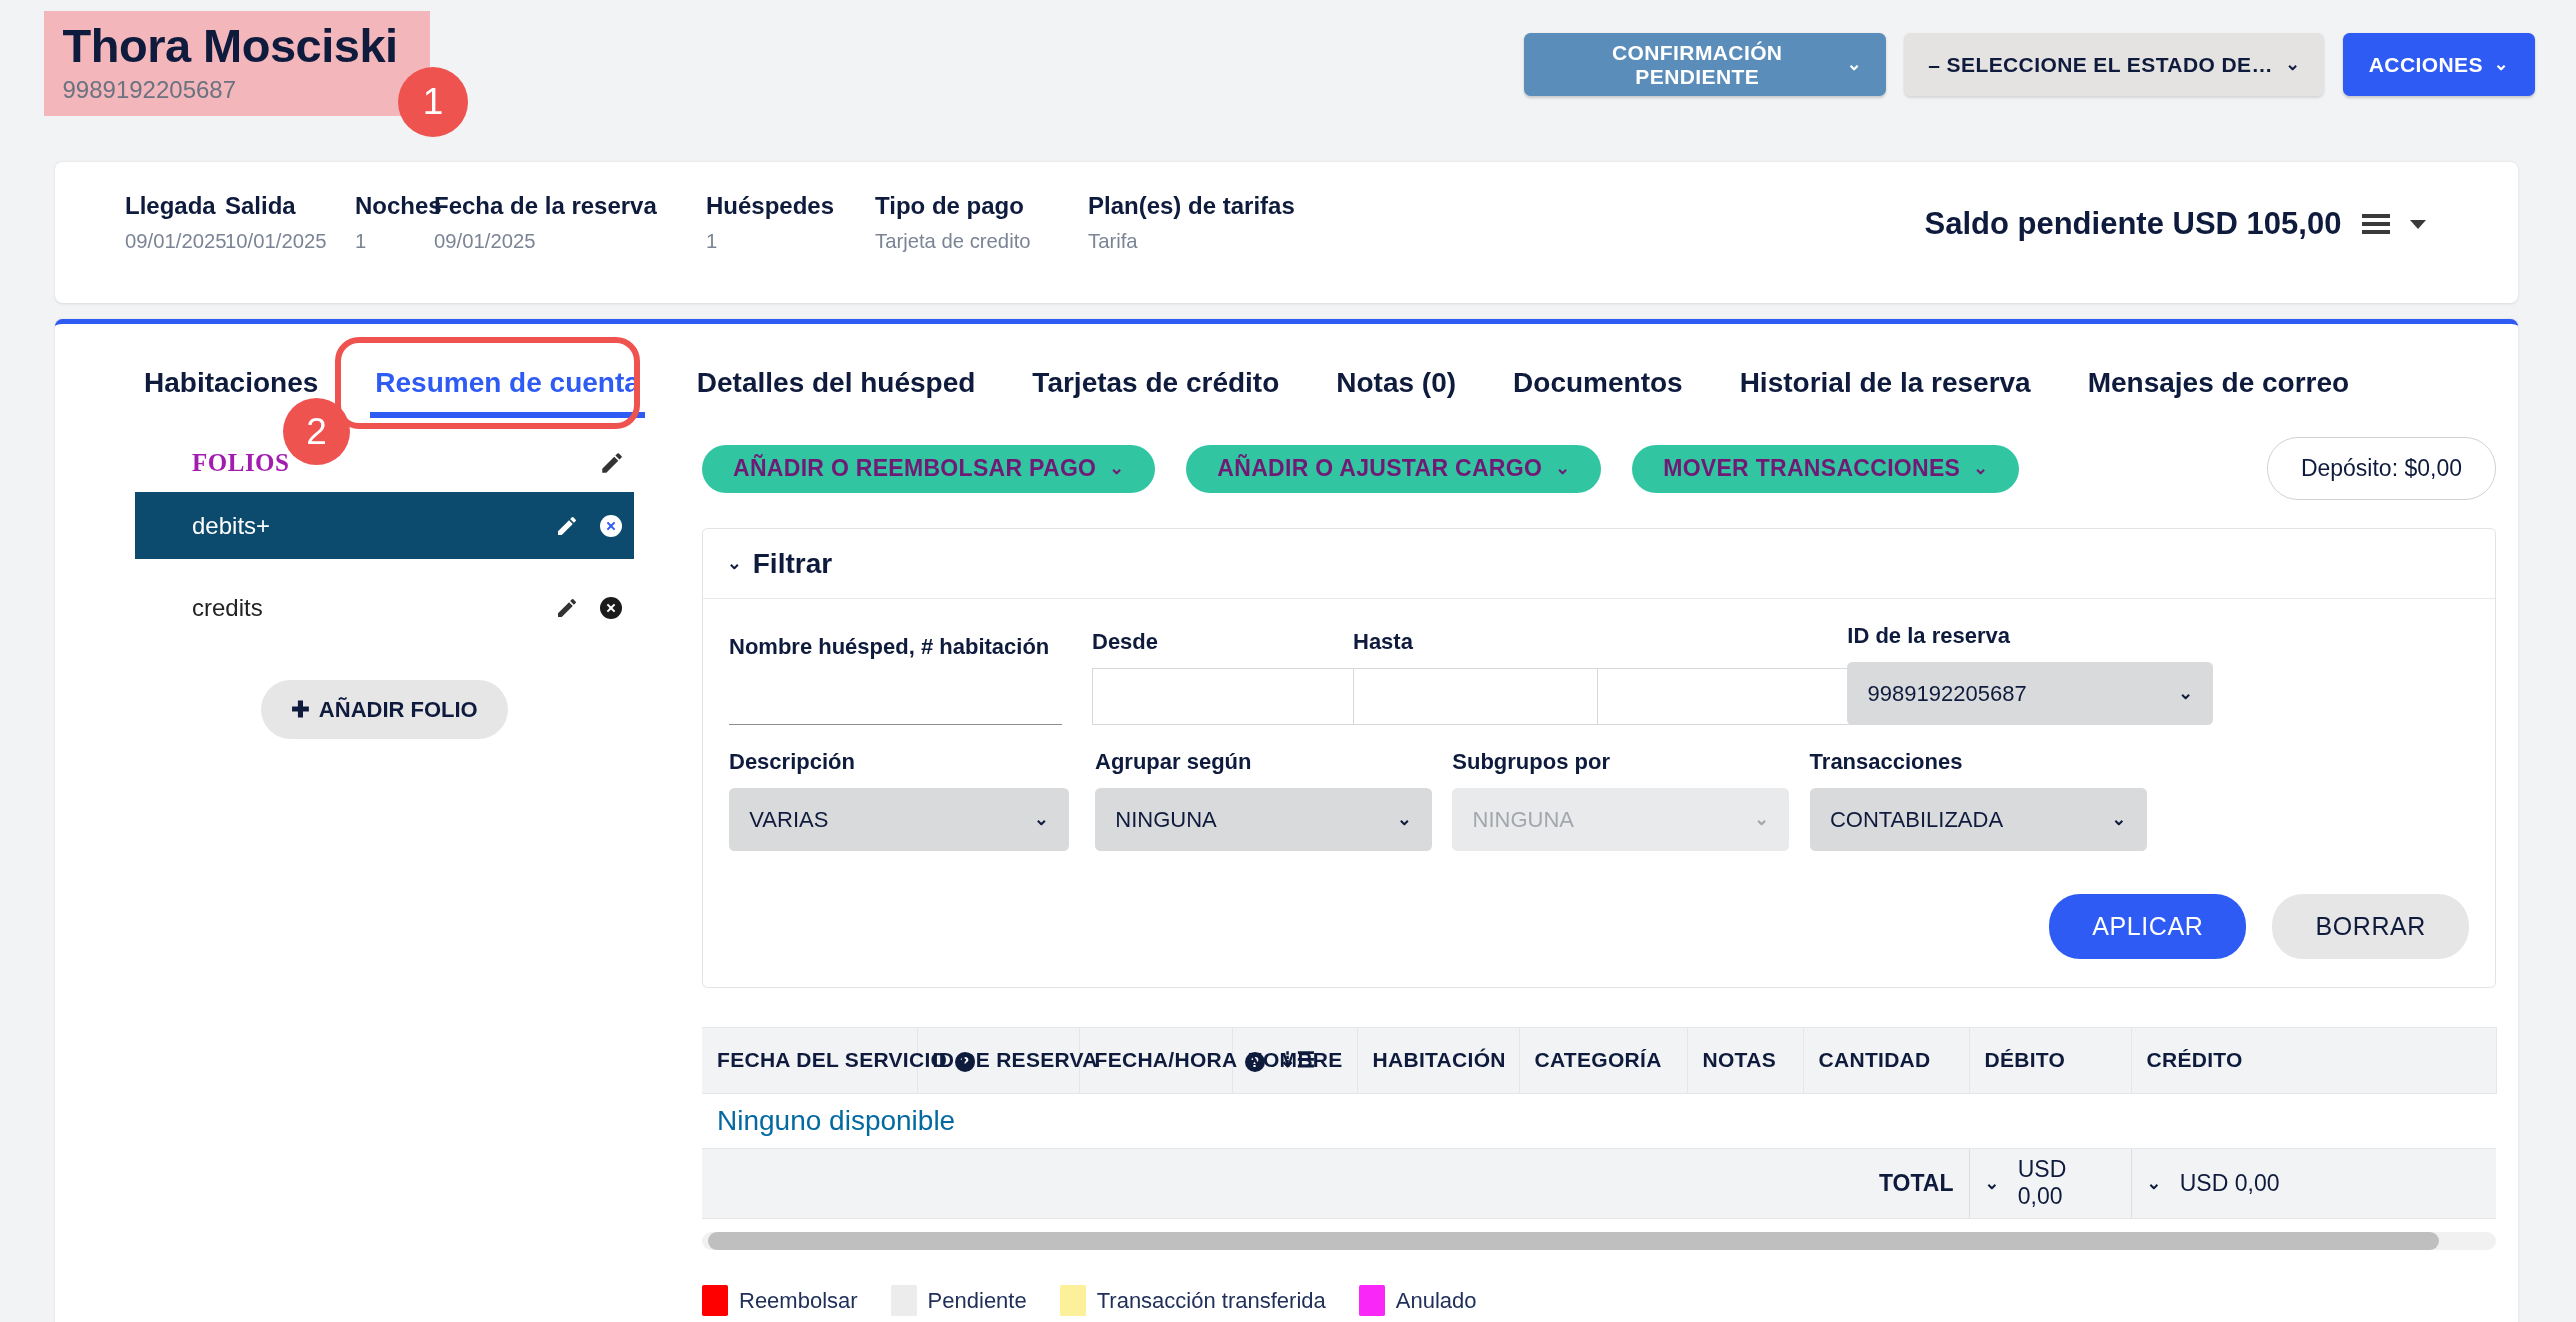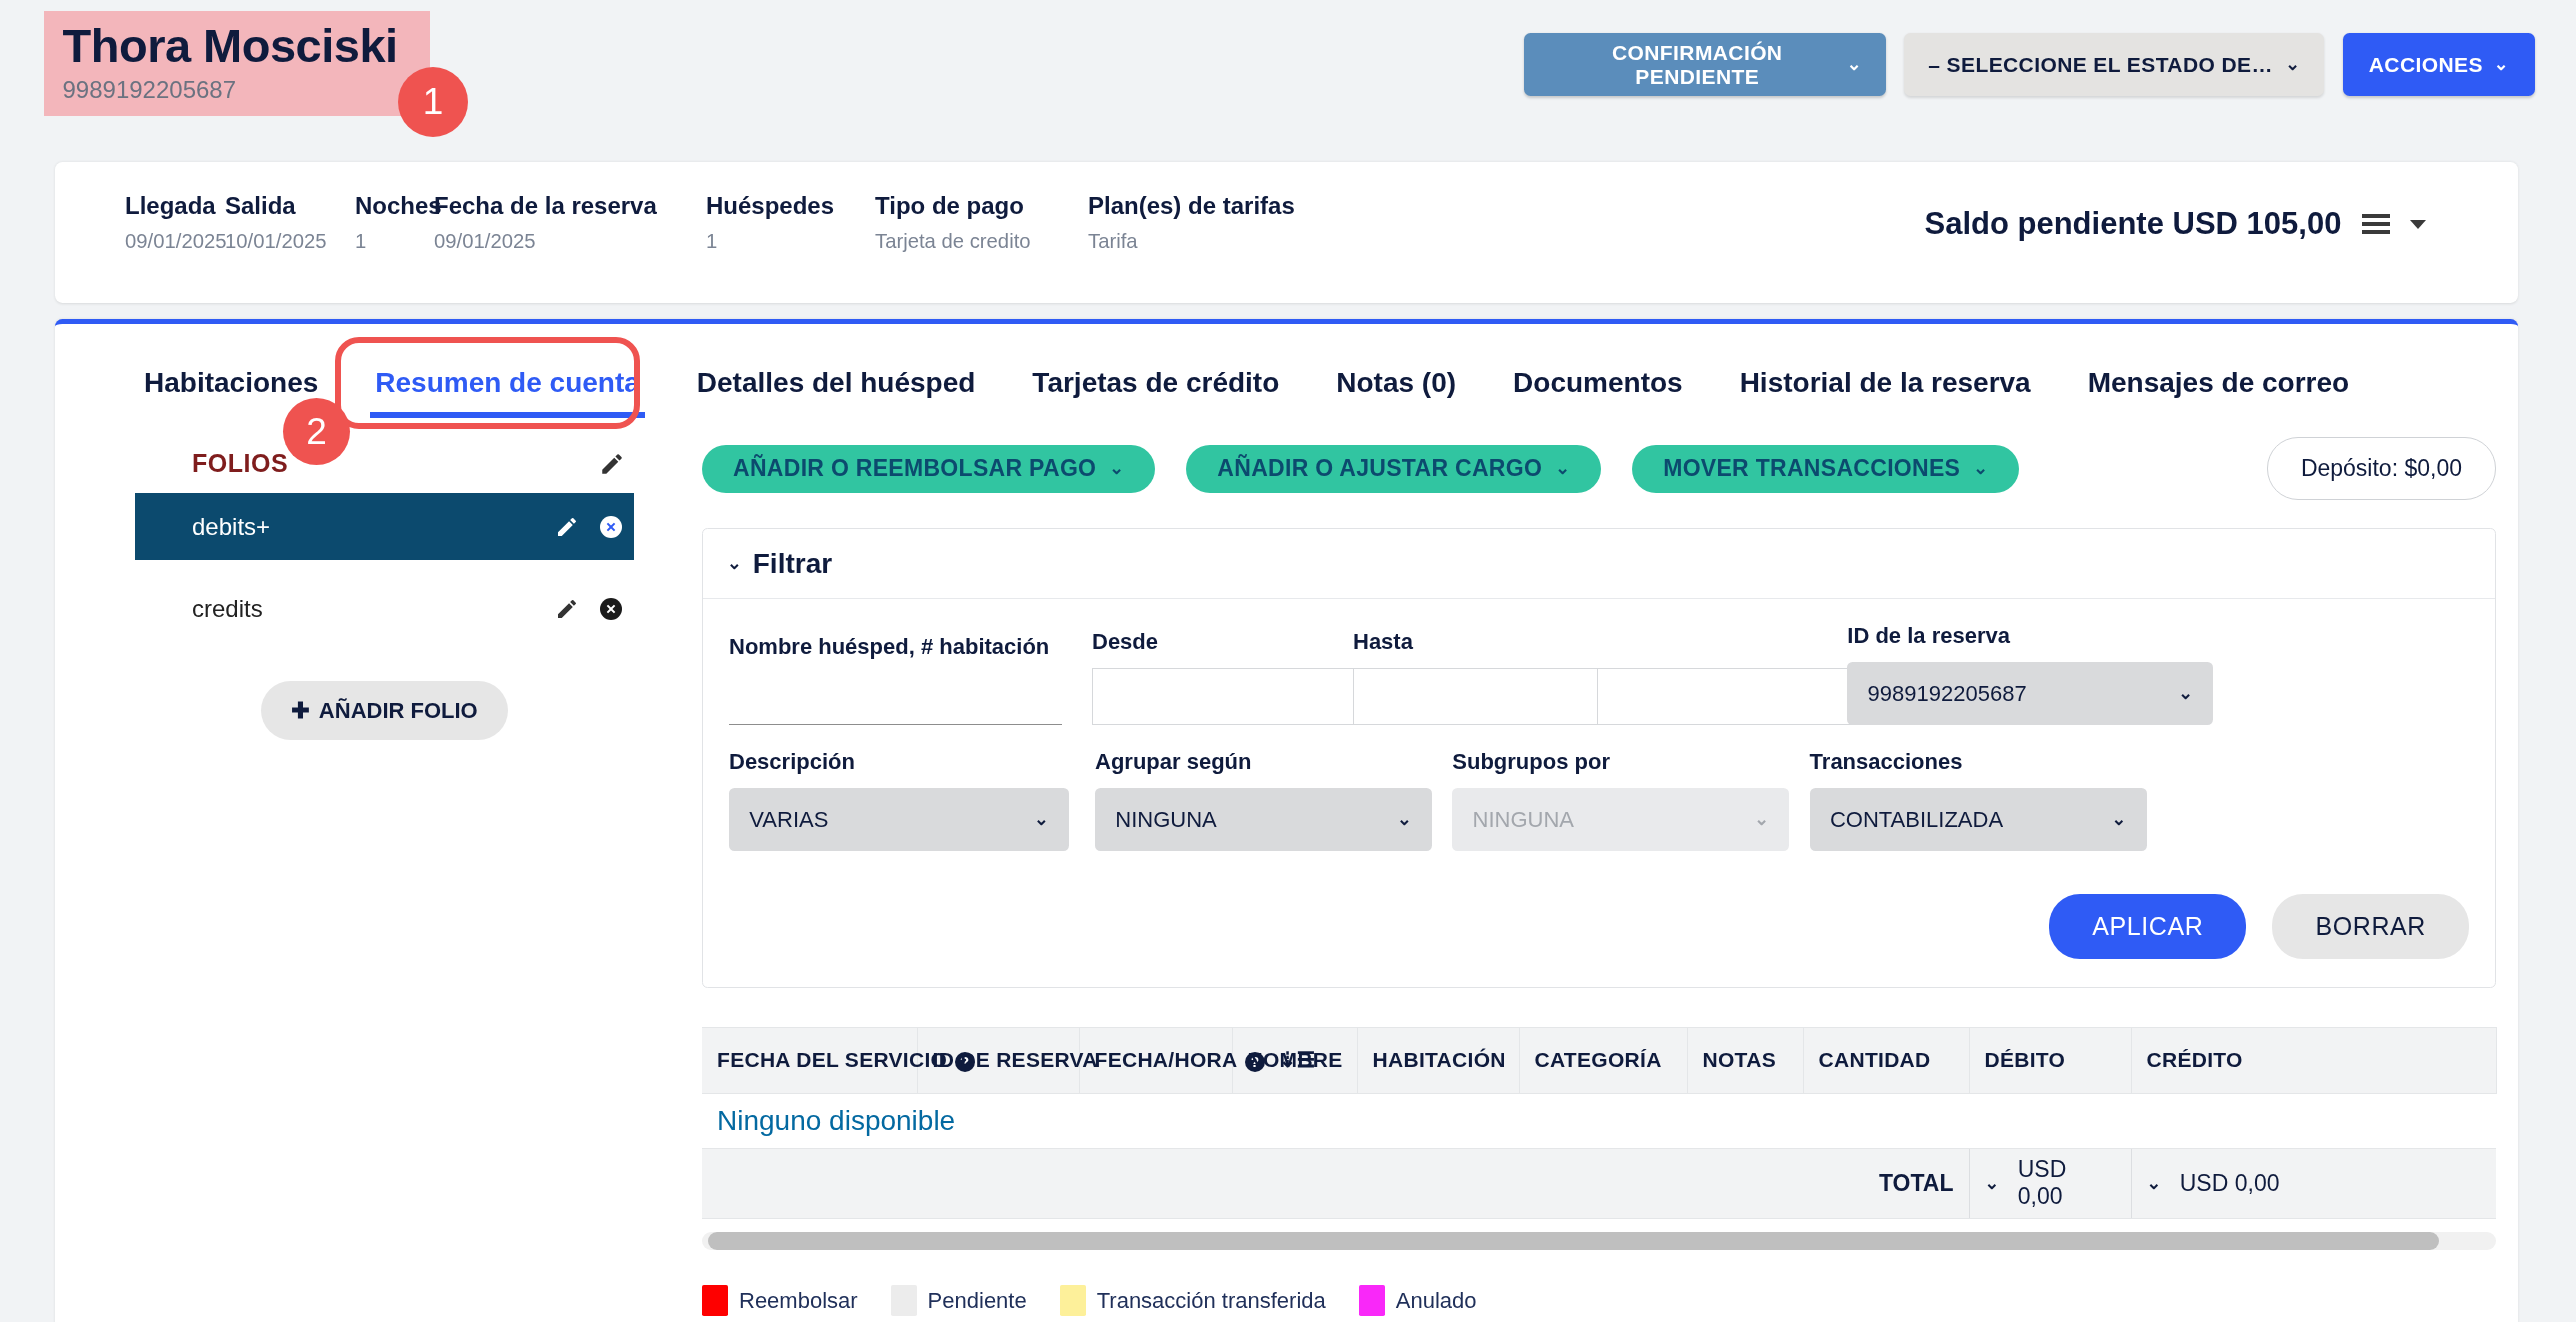--- a/index.html
+++ b/index.html
@@ -107,21 +107,21 @@
     display: flex; align-items: center; justify-content: center;
     font-size: 37px; font-weight: 500;
   }
 
   
   .folios { position: absolute; left: 80px; top: 125px; width: 499px; }
   .folios-head {
     display: flex; align-items: center; justify-content: space-between;
     padding: 0 9.2px 0 57px;
   }
-  .folios-title { font-size: 25px; font-weight: bold; color: #7f1d1d; letter-spacing: 0.5px; }
+  .folios-title { font-size: 25px; font-weight: bold; color: #a21caf; letter-spacing: 0.5px; font-family: Liberation Serif, serif; }
   .folio-row {
     display: flex; align-items: center; justify-content: space-between;
     height: 67px; padding: 0 11px 0 57px; margin-top: 15px; cursor: pointer;
   }
   .folio-row.sel { background: #0c4a6e; }
   .folio-row .name { font-size: 24px; color: #222; }
   .folio-row.sel .name { color: #fff; }
   .folio-icons { display: flex; align-items: center; gap: 20.3px; }
   .icon-btn { cursor: pointer; line-height: 0; }
   .addfolio {
@@ -129,21 +129,21 @@
     background: #e6e6e6; color: #0f1b3d; border: none; border-radius: 31px;
     height: 59px; padding: 0 30px; font-size: 22px; font-weight: bold;
     font-family: "Liberation Sans", sans-serif; cursor: pointer;
     width: fit-content;
   }
 
   
   .content { position: absolute; left: 647px; top: 113px; width: 1794px; }
   .actionrow { display: flex; align-items: center; gap: 31px; }
   .btn-green {
-    background: #31c5a1; color: #0c4a6e; border: none; border-radius: 31px;
+    background: #31c5a1; color: #701a75; border: none; border-radius: 31px;
     height: 48px; padding: 0 31px; font-size: 23px; font-weight: bold;
     display: flex; align-items: center; gap: 13px; cursor: pointer;
     font-family: "Liberation Sans", sans-serif; letter-spacing: 0.3px;
   }
   .deposit {
     margin-left: auto; border: 0.9px solid #cfd2d6; border-radius: 31px;
     height: 63px; padding: 0 33px; font-size: 23px; color: #0f1b3d;
     display: flex; align-items: center; background: #fff; cursor: pointer;
   }
 

